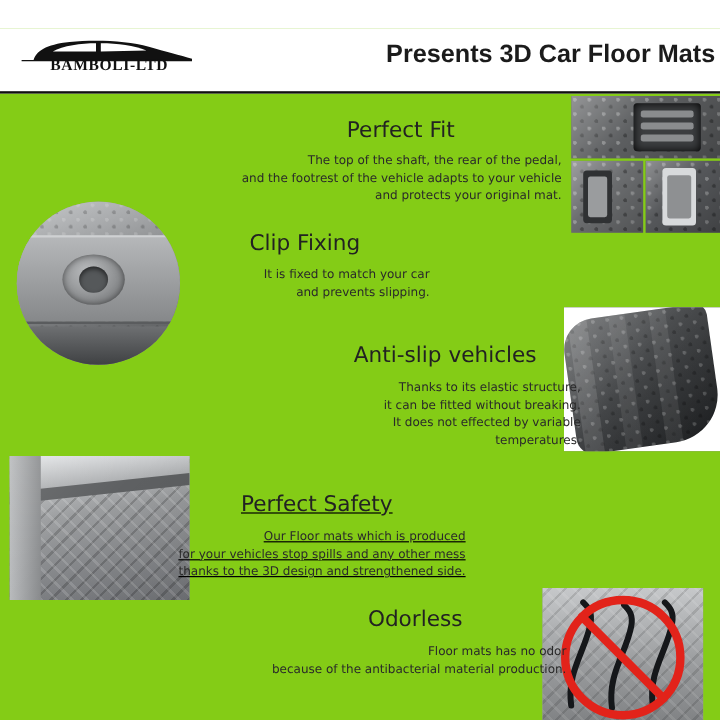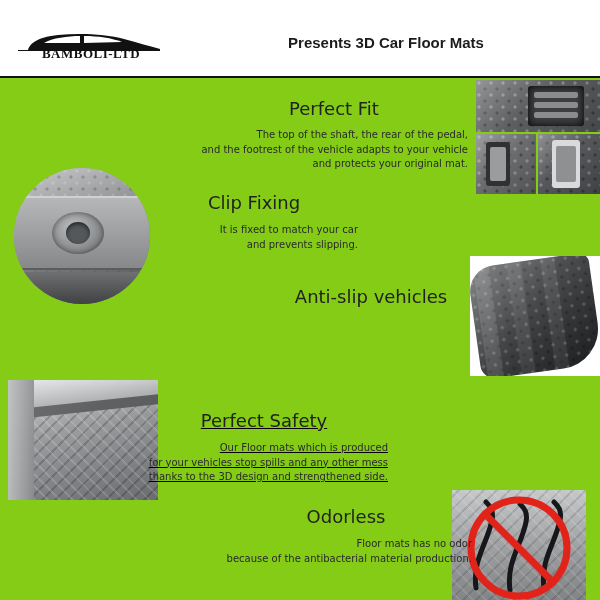--- a/index.html
+++ b/index.html
@@ -52,22 +52,22 @@
     font-size: 13px;
     letter-spacing: 0.5px;
     color: #111;
     font-family: "Liberation Serif", serif;
   }
   #header-title {
     position: absolute;
     left: 176px;
     top: 10px;
     width: 420px;
-    text-align: center;
-    font-size: 15px;
+    text-align: right;
+    font-size: 21px;
     font-weight: bold;
     color: #1b1b1b;
   }
 
   
   .feature-title {
     font-size: 18px;
     color: #222;
     text-align: center;
     font-family: "DejaVu Sans", sans-serif;
@@ -209,20 +209,23 @@
       <div class="tex-dots" style="opacity:0.75;"></div>
       <div style="position:absolute;left:6px;top:0;width:16px;height:120px;background:rgba(255,255,255,0.12);"></div>
       <div style="position:absolute;left:40px;top:0;width:14px;height:120px;background:rgba(255,255,255,0.08);"></div>
       <div style="position:absolute;left:74px;top:0;width:14px;height:120px;background:rgba(255,255,255,0.08);"></div>
       <div class="sheen" style="opacity:0.5;"></div>
     </div>
   </div>
 
   <div style="position:absolute;left:258px;top:262px;width:226px;">
     <div class="feature-title">Anti-slip vehicles</div>
+    <div class="feature-body" style="margin-top:10px;white-space:pre-line;">Thanks to its elastic structure,
+it can be fitted without breaking.
+It does not effected by variable temperatures.</div>
   </div>
 
   <div class="photo" id="safety-photo">
     <div style="position:absolute;left:0;top:0;right:0;bottom:0;background:linear-gradient(170deg,#d0d2d4,#9a9c9e 40%,#74767a);"></div>
     <div class="tex-diamond" style="opacity:0.8;"></div>
     <div style="position:absolute;left:0;top:0;width:150px;height:34px;background:linear-gradient(180deg,#e6e8ea,#a7a9ab);transform:skewY(-6deg);transform-origin:left top;"></div>
     <div style="position:absolute;left:0;top:30px;width:150px;height:10px;background:#5e6062;transform:skewY(-6deg);transform-origin:left top;"></div>
     <div style="position:absolute;left:0;top:0;width:26px;height:120px;background:linear-gradient(90deg,#b9bbbd,#8a8c8e);"></div>
     <div class="sheen" style="opacity:0.35;"></div>
   </div>

